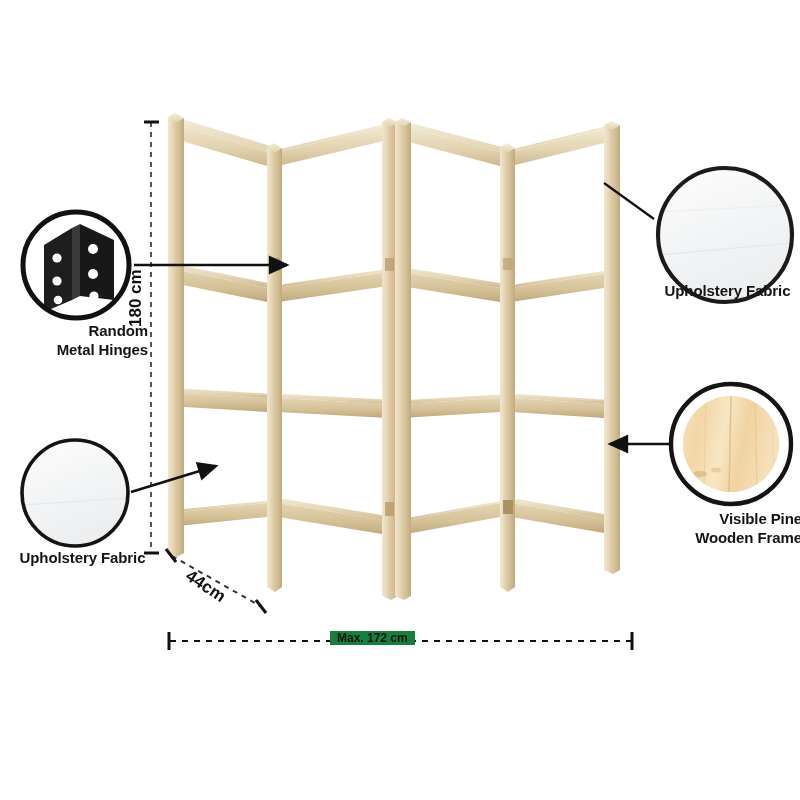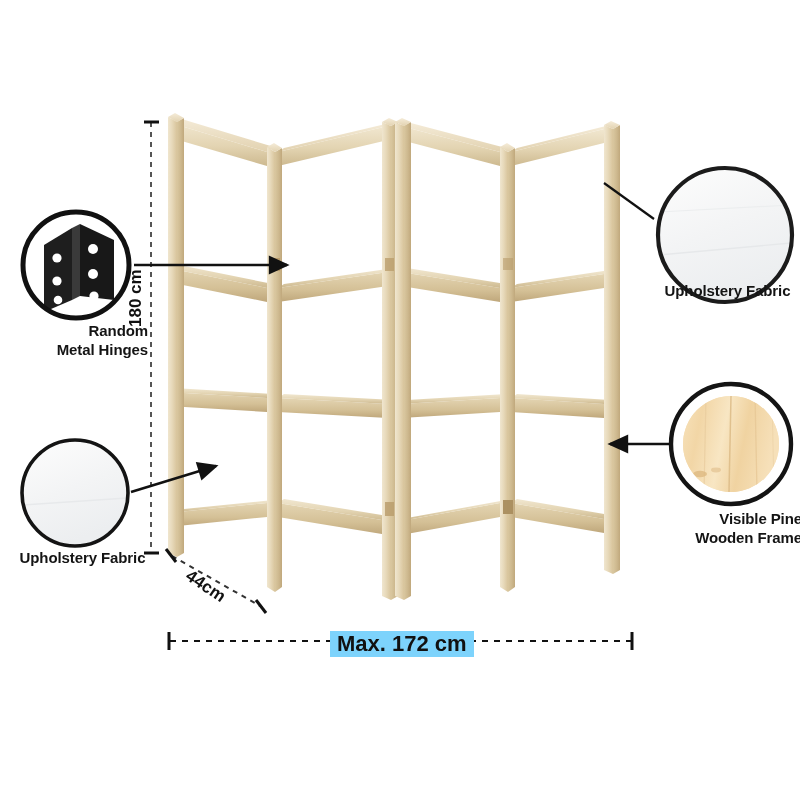--- a/index.html
+++ b/index.html
@@ -45,22 +45,22 @@
     transform-origin:left top;
   }
   #dim-depth{
     left:193px;top:566px;
     font-size:17px;
     transform:rotate(34deg);
     transform-origin:left top;
   }
   #dim-width{
     left:330px;top:631px;
-    font-size:22px;
-    background:#7dd3fc;
+    font-size:12px;
+    background:#15803d;
     padding:0 7px;
   }
 </style>
 </head>
 <body>
 
 <div id="stage">
 
   <svg id="scene" viewBox="0 0 800 800">
     <defs>

